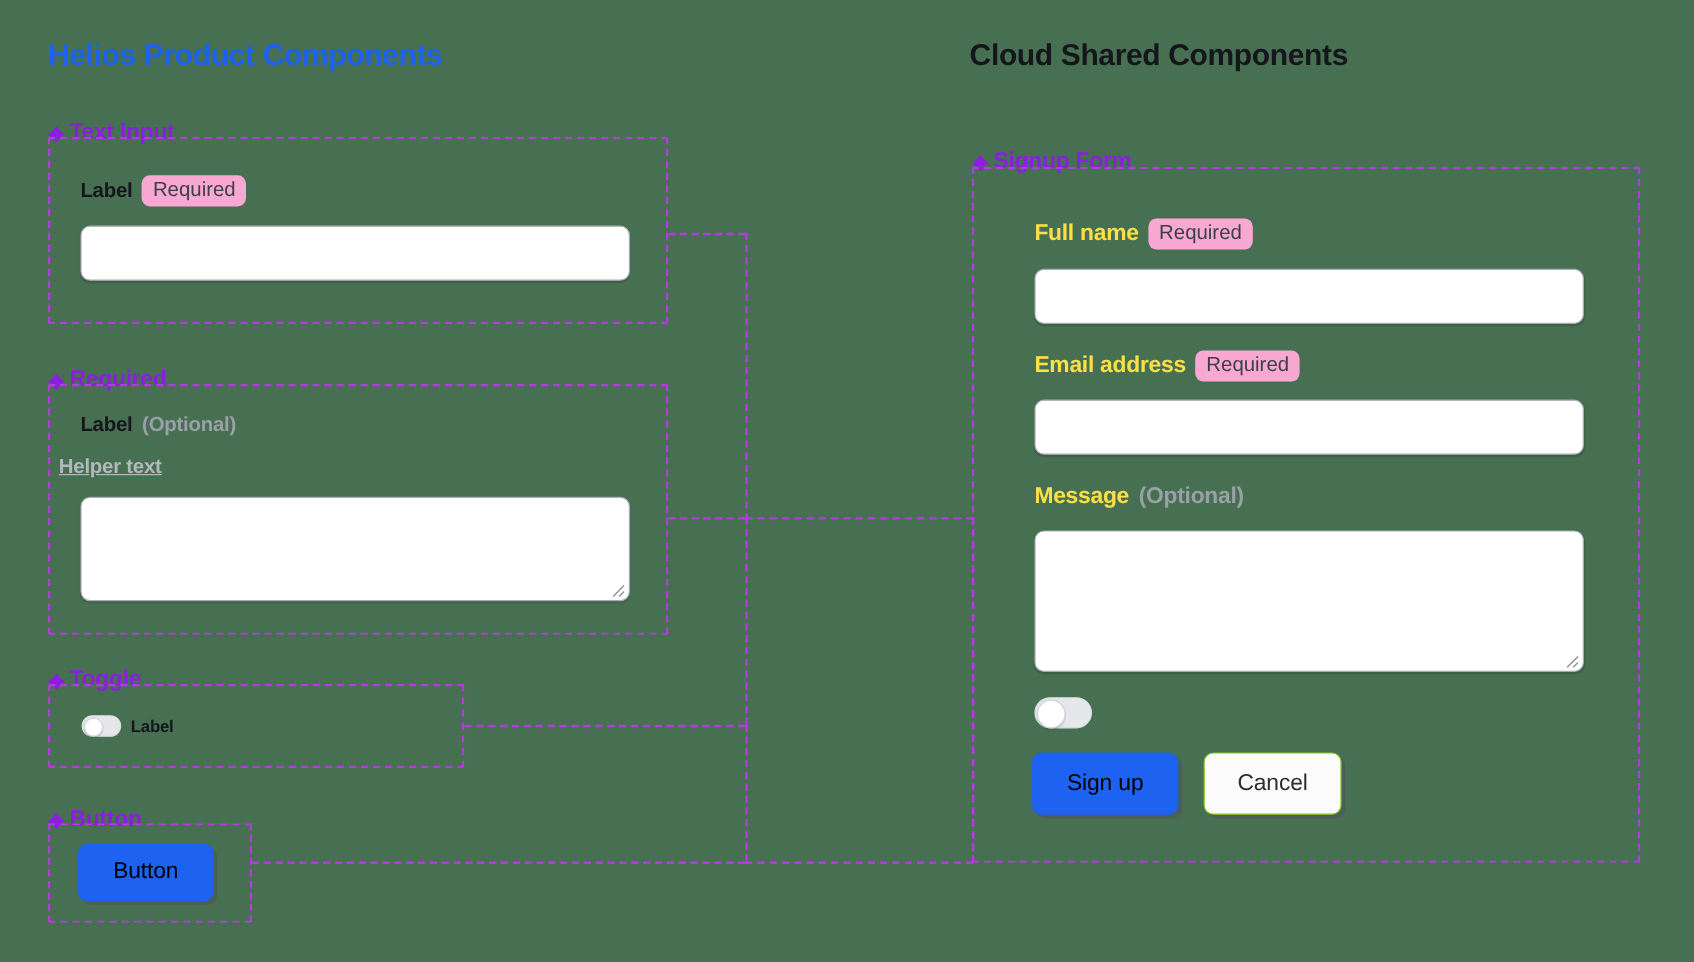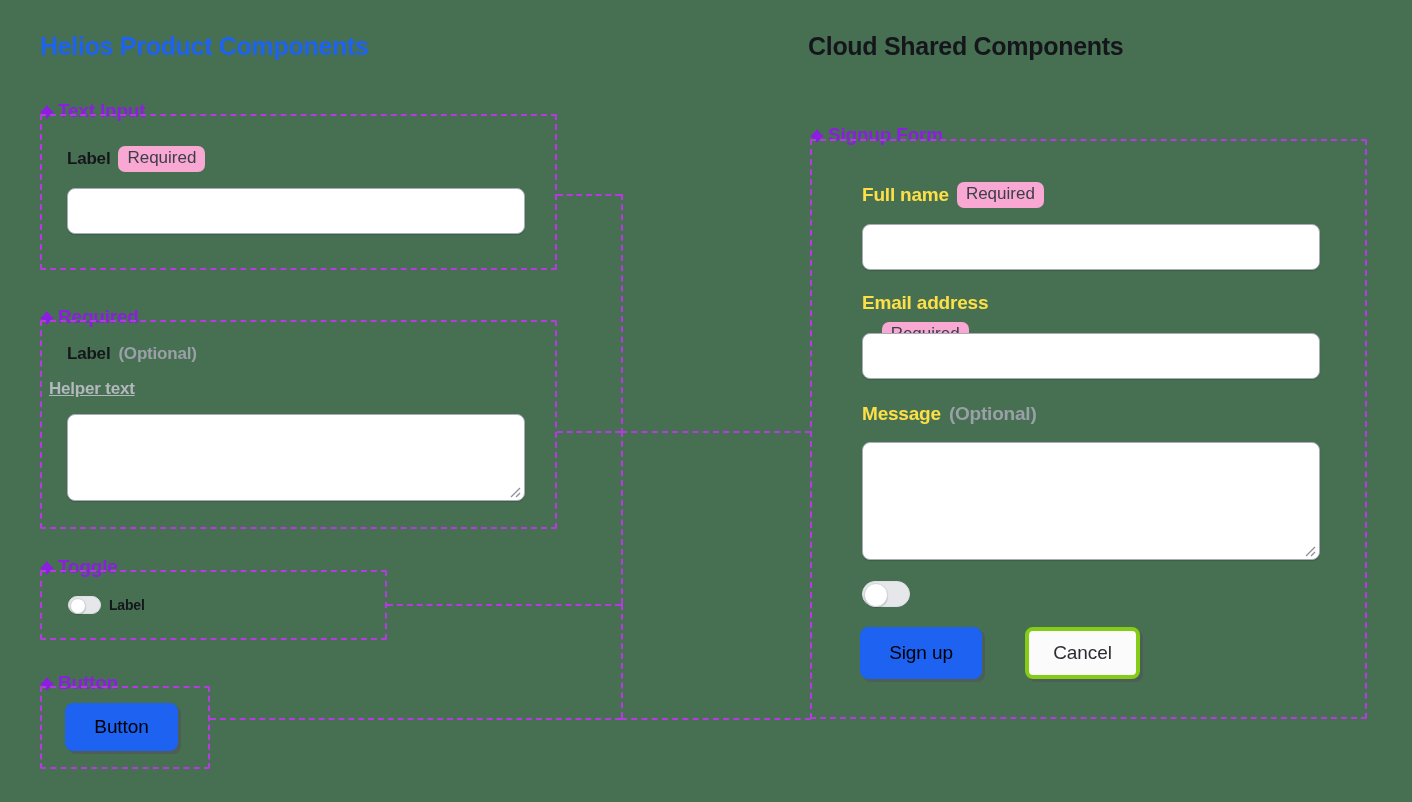--- a/index.html
+++ b/index.html
@@ -172,23 +172,22 @@
   }
   .btn-primary {
     background: #1d62f0;
     color: #000000;
     border: 1px solid #1d62f0;
     box-shadow: 3px 3px 0 0 rgba(80,80,88,0.55);
   }
   .btn-secondary {
     background: #fbfbfc;
     color: #2b2d33;
-    border: 4px solid #84cc16;
+    border: 1px solid #84cc16;
     box-shadow: 3px 3px 0 0 rgba(80,80,88,0.55);
-    margin-left: 22px;
   }
 </style>
 </head>
 <body>
 
 <div id="stage">
 
   <div id="title-left" class="col-title">Helios Product Components</div>
 
   <div id="title-right" class="col-title">Cloud Shared Components</div>
@@ -293,21 +292,21 @@
   </div>
 
   <div class="frame" style="left:810px; top:139px; width:557px; height:580px;"></div>
 
   <div class="label-row" style="left:862px; top:182px;">
     <span class="lbl-big">Full name</span>
     <span class="badge">Required</span>
   </div>
   <div class="field" style="left:862px; top:224px; width:458px; height:46px;"></div>
 
-  <div class="label-row" style="left:862px; top:292px;flex-direction:column;">
+  <div class="label-row" style="left:862px; top:292px;">
     <span class="lbl-big">Email address</span>
     <span class="badge">Required</span>
   </div>
   <div class="field" style="left:862px; top:333px; width:458px; height:46px;"></div>
 
   <div class="label-row" style="left:862px; top:403px;">
     <span class="lbl-big">Message</span>
     <span class="muted-lg">(Optional)</span>
   </div>
   <div class="field ta" style="left:862px; top:442px; width:458px; height:118px;">

